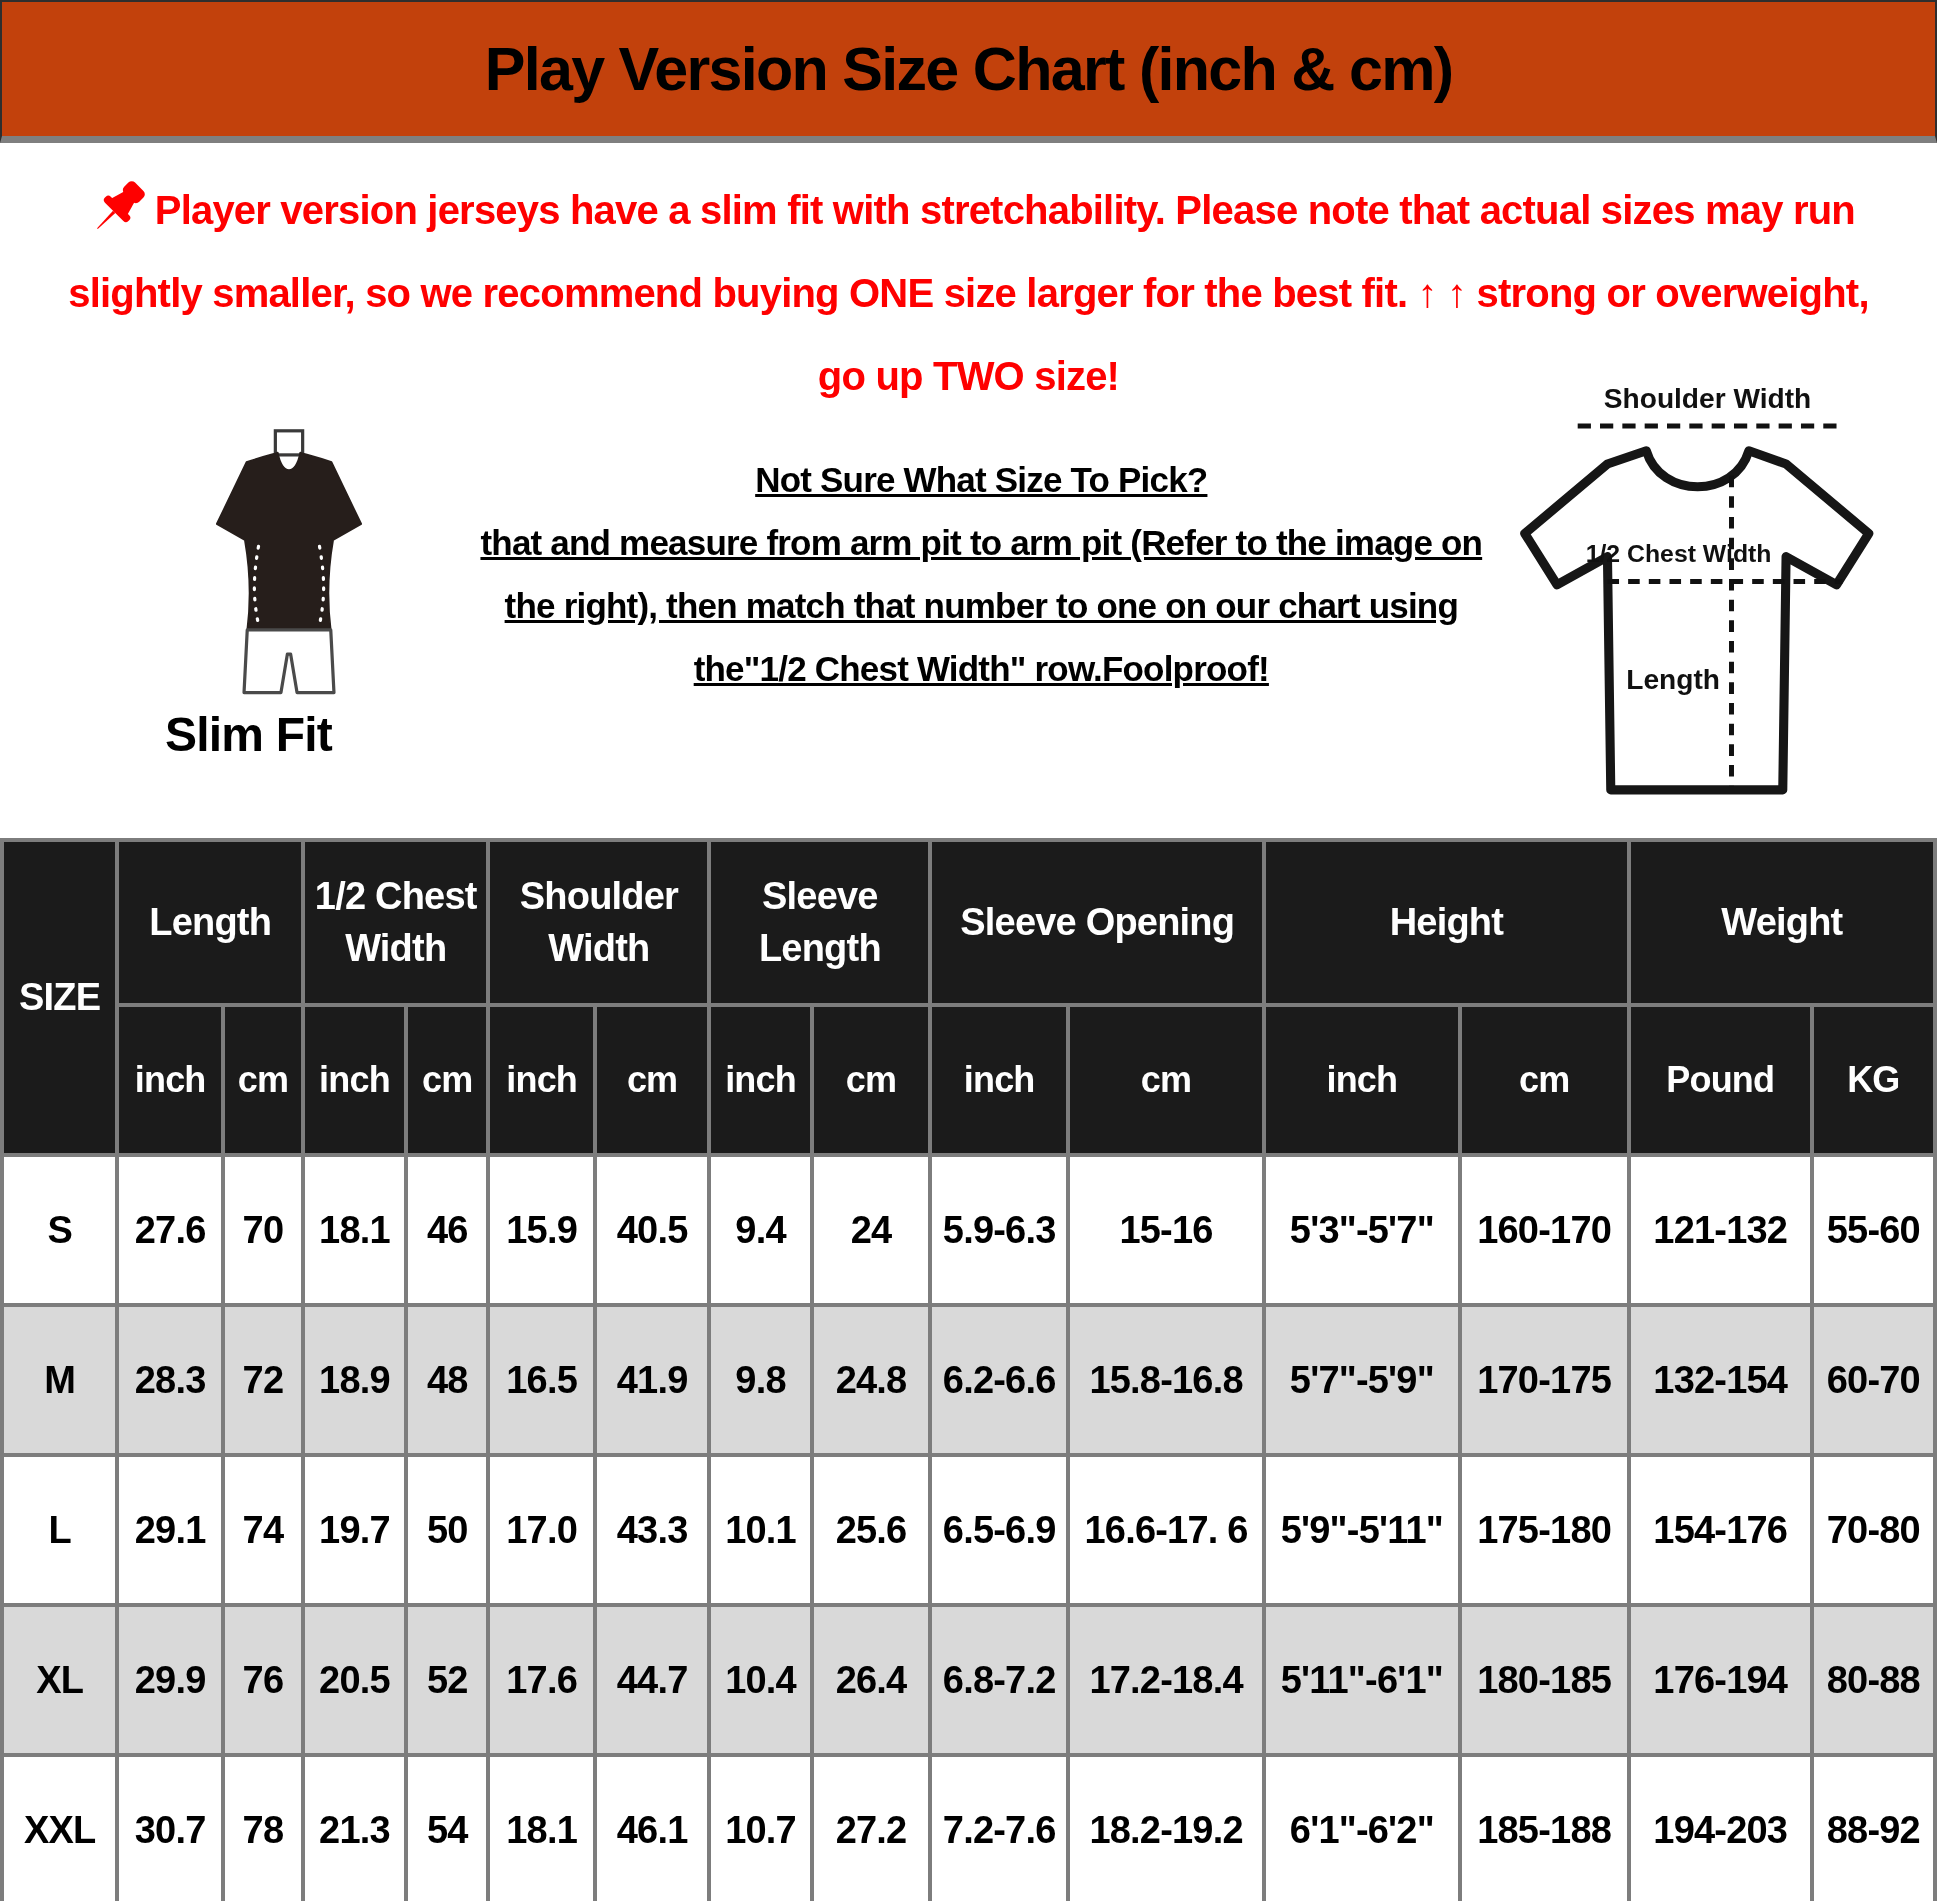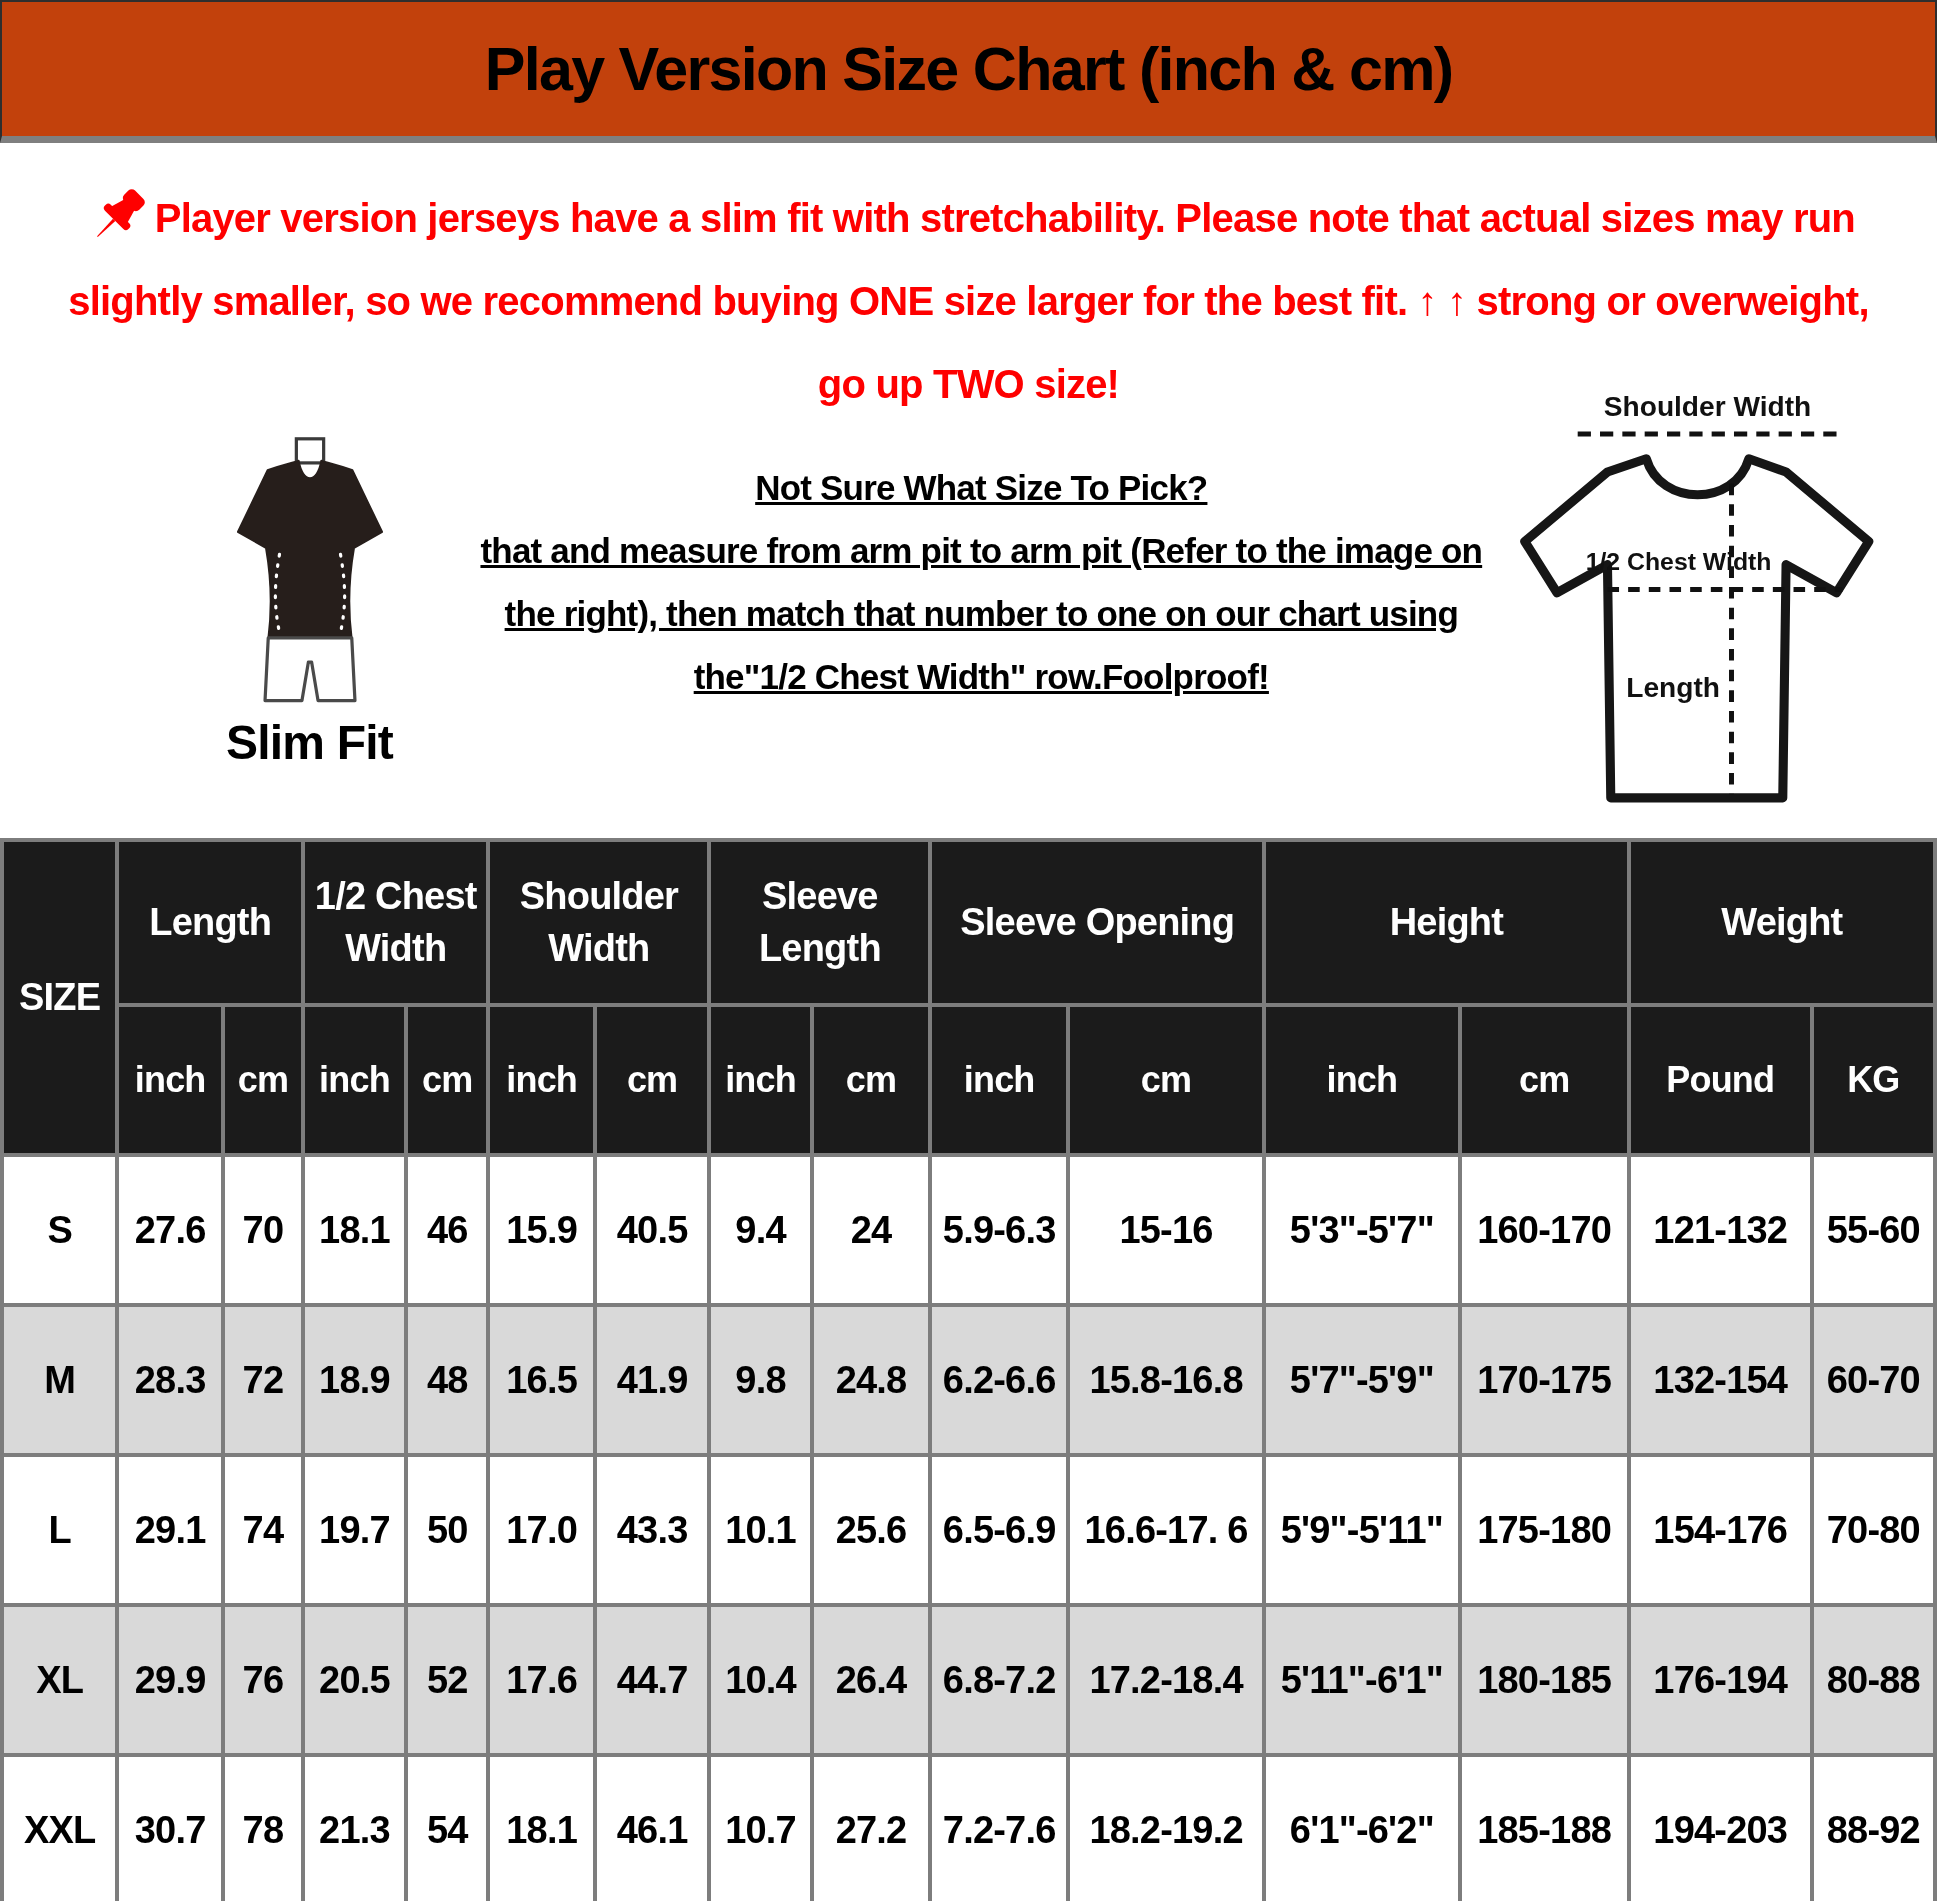--- a/index.html
+++ b/index.html
@@ -7,25 +7,25 @@
        font-family:"Liberation Sans","DejaVu Sans",sans-serif;font-weight:bold;color:#000;}
   *{box-sizing:border-box;}
   .page{width:1937px;height:1902px;background:#fff;}
 
   
   .title-bar{height:143px;background:#c2410c;border:2.5px solid #2e2e2e;border-bottom:7.4px solid #7f7f7f;
              display:flex;align-items:center;justify-content:center;}
   .title-text{font-size:61px;letter-spacing:-1.7px;}
 
   
-  .content{height:695px;padding-top:34px;overflow:hidden;}
+  .content{height:695px;padding-top:26px;overflow:hidden;}
   .notice{color:#fe0000;text-align:center;font-size:40px;line-height:83px;letter-spacing:-0.8px;padding:0 11.6px;}
   .notice .pin{display:inline-block;width:71px;height:71px;vertical-align:-20px;margin-right:1.7px;}
   .middle{display:flex;margin-top:8.3px;}
-  .slim{flex:none;width:289px;margin-left:165px;text-align:center;}
+  .slim{flex:none;width:289px;margin-left:165px;text-align:left;}
   .slim svg{width:248px;height:273px;}
   .slim-label{font-size:48px;margin-top:5px;letter-spacing:-0.8px;}
   .guide{flex:1;text-align:center;padding:21.5px 8.3px 0 21.5px;font-size:35px;line-height:63px;letter-spacing:-0.8px;text-decoration:underline;}
   .diagram{flex:none;width:430px;margin-right:11.6px;margin-top:-43px;}
   .diagram svg{width:430px;height:430px;}
   .diagram text{font-family:"Liberation Sans","DejaVu Sans",sans-serif;font-weight:bold;fill:#111;}
 
   
   table.size-chart{width:100%;border-collapse:collapse;table-layout:fixed;}
   table.size-chart th,table.size-chart td{border:4.1px solid #7d7d7d;text-align:center;vertical-align:middle;

